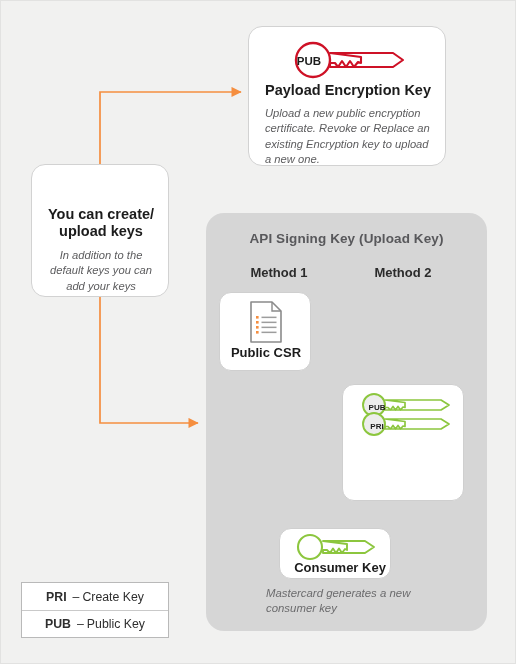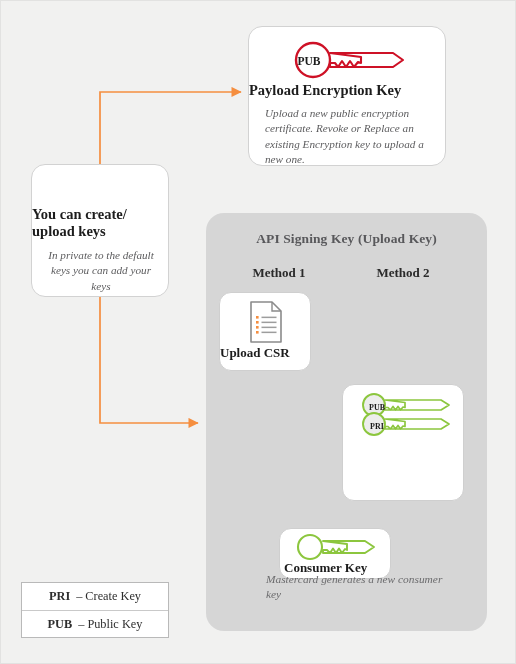--- a/index.html
+++ b/index.html
@@ -11,21 +11,20 @@
     font-family: "Liberation Sans", sans-serif;
   }
   #canvas {
     position: relative;
     width: 516px;
     height: 664px;
     background: #f1f1f0;
     border: 1px solid #e2e2e1;
     box-sizing: border-box;
     overflow: hidden;
-    font-family: Liberation Serif, serif;
   }
   .svg-layer {
     position: absolute;
     left: 0;
     top: 0;
     width: 516px;
     height: 664px;
     pointer-events: none;
   }
   .panel {
@@ -55,21 +54,21 @@
     background: #ffffff;
     border: 1px solid #cfcfcf;
     border-radius: 12px;
     box-sizing: border-box;
   }
   .card.plain {
     border: 1px solid #d2d2d2;
     border-radius: 14px;
   }
   .card-title {
-    text-align: left;
+    text-align: center;
     font-size: 14.5px;
     font-weight: bold;
     color: #1c1c1c;
     line-height: 1.22;
   }
   .card-title.small {
     font-size: 13px;
   }
   .card-body {
     font-size: 11.2px;
@@ -157,21 +156,21 @@
       </svg>
       <span style="position:absolute; left:40px; top:18px; width:40px; text-align:center; font-size:11.5px; font-weight:bold; color:#1c1c1c;">PUB</span>
     </div>
     <div class="card-title" style="position:absolute; left:0; top:55px; width:198px;">Payload Encryption Key</div>
     <div class="card-body" style="position:absolute; left:16px; top:79px; width:168px;">Upload a new public encryption certificate. Revoke or Replace an existing Encryption key to upload a new one.</div>
   </div>
 
   <div class="card plain" style="left:30px; top:163px; width:138px; height:133px;">
     <div class="card-title" style="position:absolute; left:0; top:41px; width:138px;">You can create/</div>
     <div class="card-title" style="position:absolute; left:0; top:58px; width:138px;">upload keys</div>
-    <div class="card-body center" style="position:absolute; left:14px; top:83px; width:110px;">In private to the default keys you can add your keys</div>
+    <div class="card-body center" style="position:absolute; left:14px; top:83px; width:110px;">In addition to the default keys you can add your keys</div>
   </div>
 
   <div class="panel" style="left:205px; top:212px; width:281px; height:418px;">
     <div class="panel-title">API Signing Key (Upload Key)</div>
   </div>
 
   <div class="method-label" style="left:222px; top:264px; width:112px;">Method 1</div>
   <div class="method-label" style="left:346px; top:264px; width:112px;">Method 2</div>
 
   <div class="card" style="left:218px; top:291px; width:92px; height:79px;">
@@ -186,21 +185,21 @@
           <rect x="8" y="31" width="2.6" height="2.6"></rect>
         </g>
         <g fill="#9d9d9d">
           <rect x="13.5" y="16.6" width="15" height="1.5"></rect>
           <rect x="13.5" y="21.6" width="15" height="1.5"></rect>
           <rect x="13.5" y="26.6" width="15" height="1.5"></rect>
           <rect x="13.5" y="31.6" width="15" height="1.5"></rect>
         </g>
       </svg>
     </div>
-    <div class="card-title small" style="position:absolute; left:0; top:52px; width:92px;">Upload CSR</div>
+    <div class="card-title small" style="position:absolute; left:0; top:52px; width:92px;">Public CSR</div>
   </div>
 
 
   <div class="card" style="left:341px; top:383px; width:122px; height:117px;">
     <div class="icon-holder" style="left:0; top:6px; width:122px; height:48px;">
       <svg width="104" height="48" viewBox="0 0 104 48">
 
         <circle cx="22" cy="14" r="11" fill="#EDEDED" stroke="#8CC63E" stroke-width="1.9"></circle>
         <path d="M33,9 L89,9 L97,14 L89,19 L33,19 L33,16.5 L36,16.5 L38.5,19 L41,15.5 L43.5,19 L46,15.5 L48.5,19 L51,16 L53,16.5 L53,11.5 Z" fill="none" stroke="#8CC63E" stroke-width="1.7" stroke-linejoin="round"></path>
 
@@ -215,21 +214,21 @@
   <div class="card" style="left:278px; top:527px; width:112px; height:51px;">
     <div class="icon-holder" style="left:0; top:4px; width:112px; height:28px;">
       <svg width="82" height="28" viewBox="0 0 82 28">
         <circle cx="15" cy="14" r="12" fill="none" stroke="#8CC63E" stroke-width="2.1"></circle>
         <path d="M28,8 L70,8 L79,14 L70,20 L28,20 L28,17 L32,17 L35,20 L38,15.5 L41,20 L44,15.5 L47,20 L50,16 L52,17 L52,11 Z" fill="none" stroke="#8CC63E" stroke-width="1.9" stroke-linejoin="round"></path>
       </svg>
     </div>
     <div class="card-title small" style="position:absolute; left:4px; top:31px; width:112px;">Consumer Key</div>
   </div>
 
-  <div class="caption" style="left:265px; top:571px; width:185px;">Mastercard generates a new consumer key</div>
+  <div class="caption" style="left:265px; top:585px; width:185px;">Mastercard generates a new consumer key</div>
 
   <div class="legend" style="left:20px; top:581px; width:148px; height:56px;">
     <div class="legend-row">
       <b>PRI</b>
       <span class="dash">–</span>
       <span>Create Key</span>
     </div>
     <div class="legend-row">
       <b>PUB</b>
       <span class="dash">–</span>

